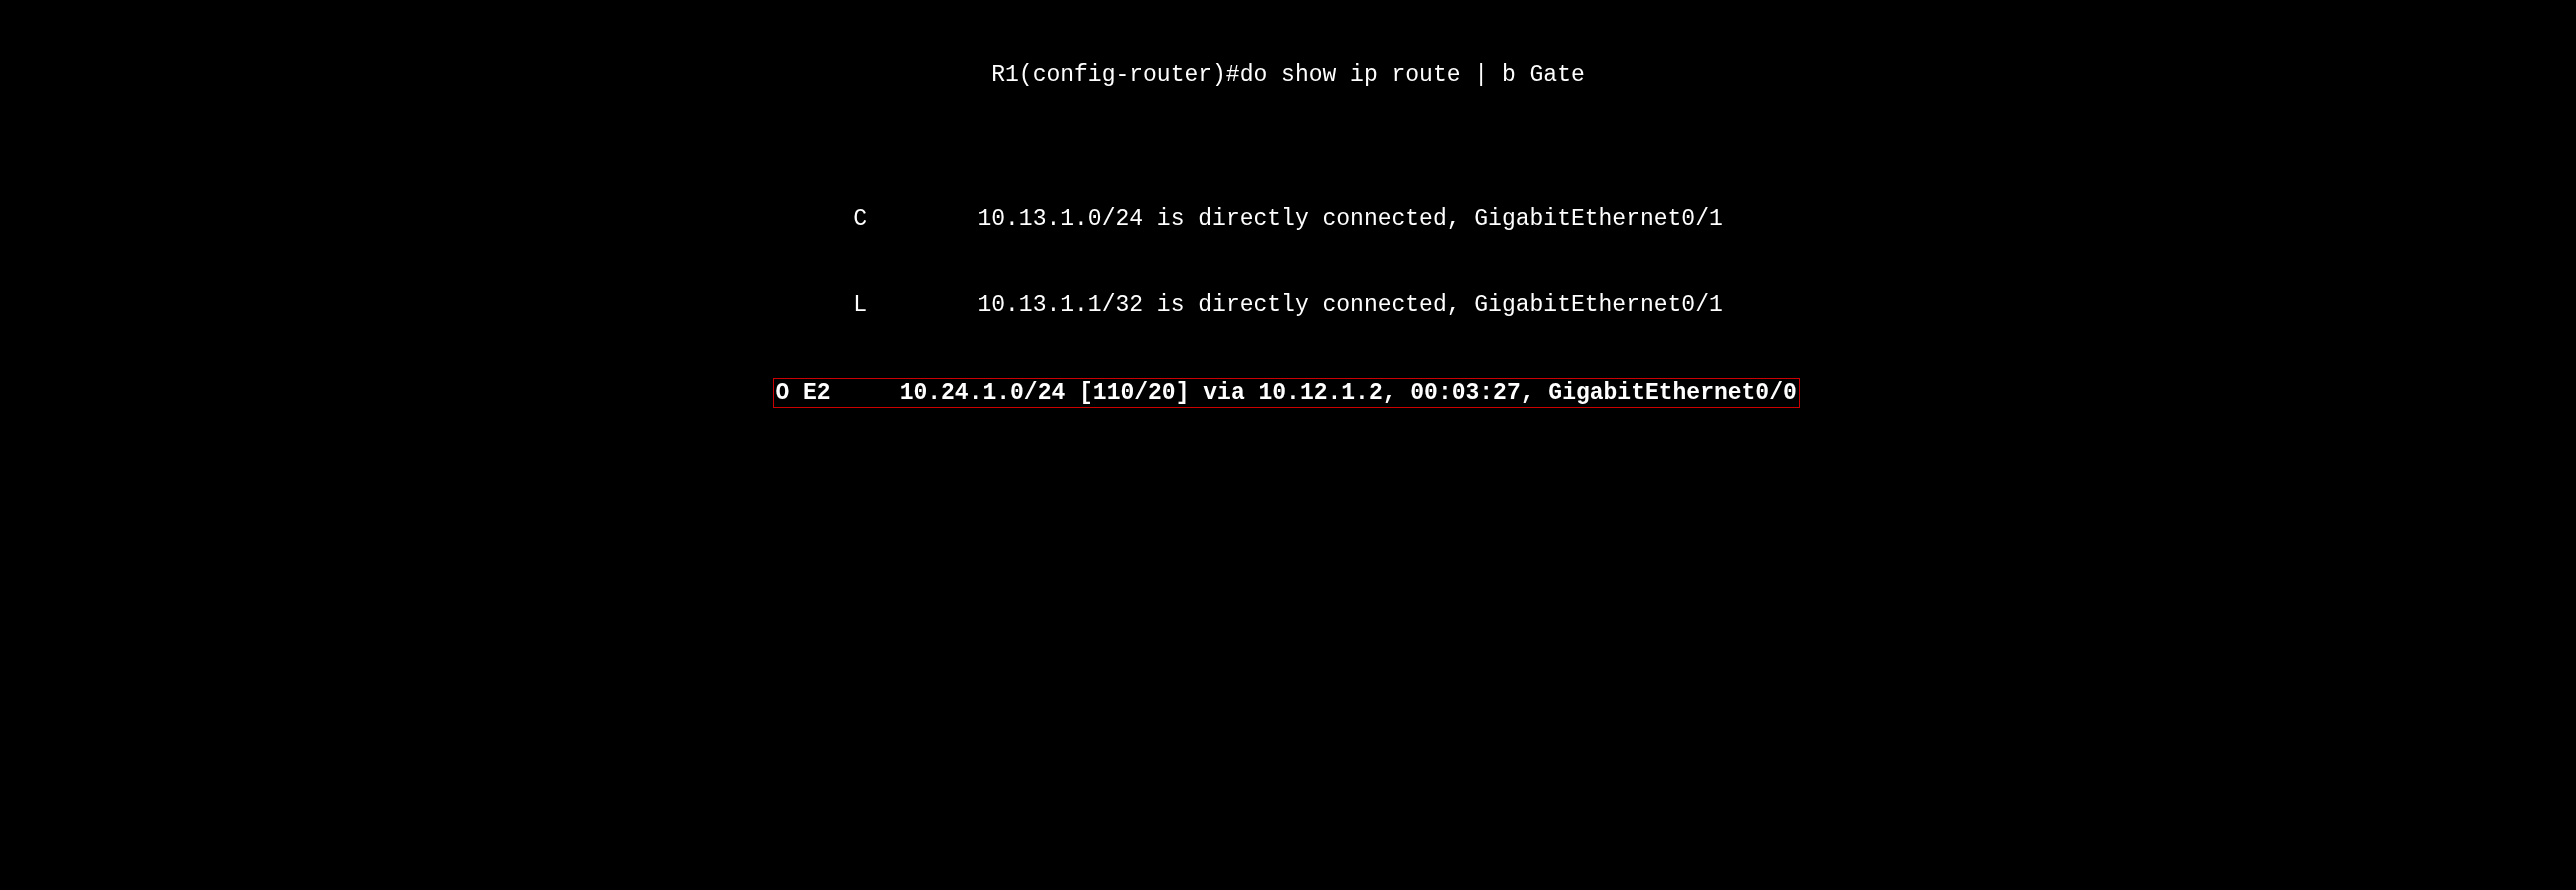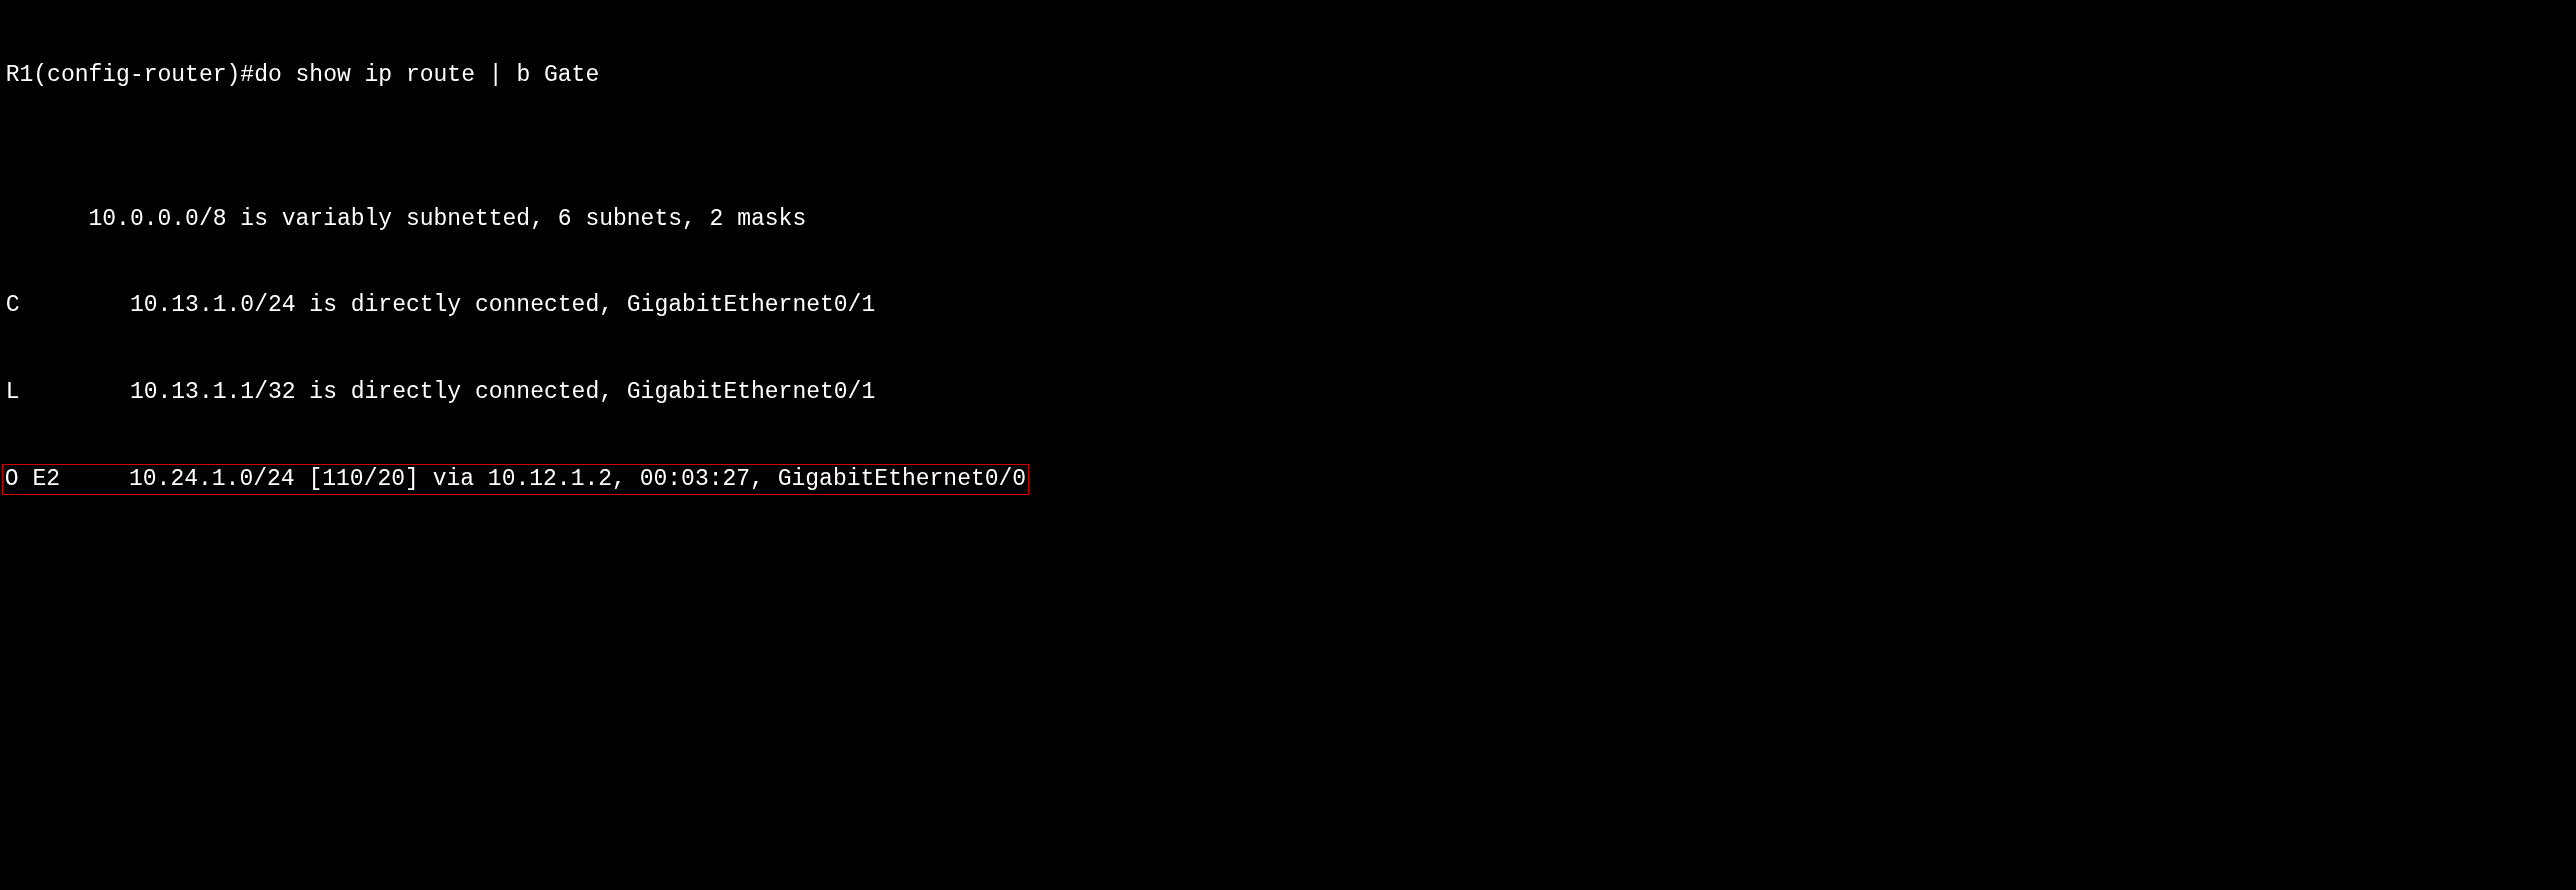--- a/index.html
+++ b/index.html
@@ -14,35 +14,36 @@
     height: 891px;
     overflow: hidden;
   }
   .terminal {
     padding: 3.8px 5.7px;
     white-space: pre;
   }
   .line {
     display: block;
     white-space: pre;
+    text-align: center;
   }
   .hl {
     border: 1.9px solid #c00;
     padding: 0 1.9px;
     margin-left: -3.8px;
     display: inline-block;
+    font-weight: bold;
   }
 </style>
 </head>
 <body>
 
 <div class="terminal">
   <span class="line"><span>R1(config-router)#</span><span>do show ip route | b Gate</span></span>
   <span class="line"></span>
-  <span class="line">      10.0.0.0/8 is variably subnetted, 6 subnets, 2 masks</span>
   <span class="line">C        10.13.1.0/24 is directly connected, GigabitEthernet0/1</span>
   <span class="line">L        10.13.1.1/32 is directly connected, GigabitEthernet0/1</span>
   <span class="line"><span class="hl">O E2     10.24.1.0/24 [110/20] via 10.12.1.2, 00:03:27, GigabitEthernet0/0</span></span>
   
   
   
   
   
   
   

